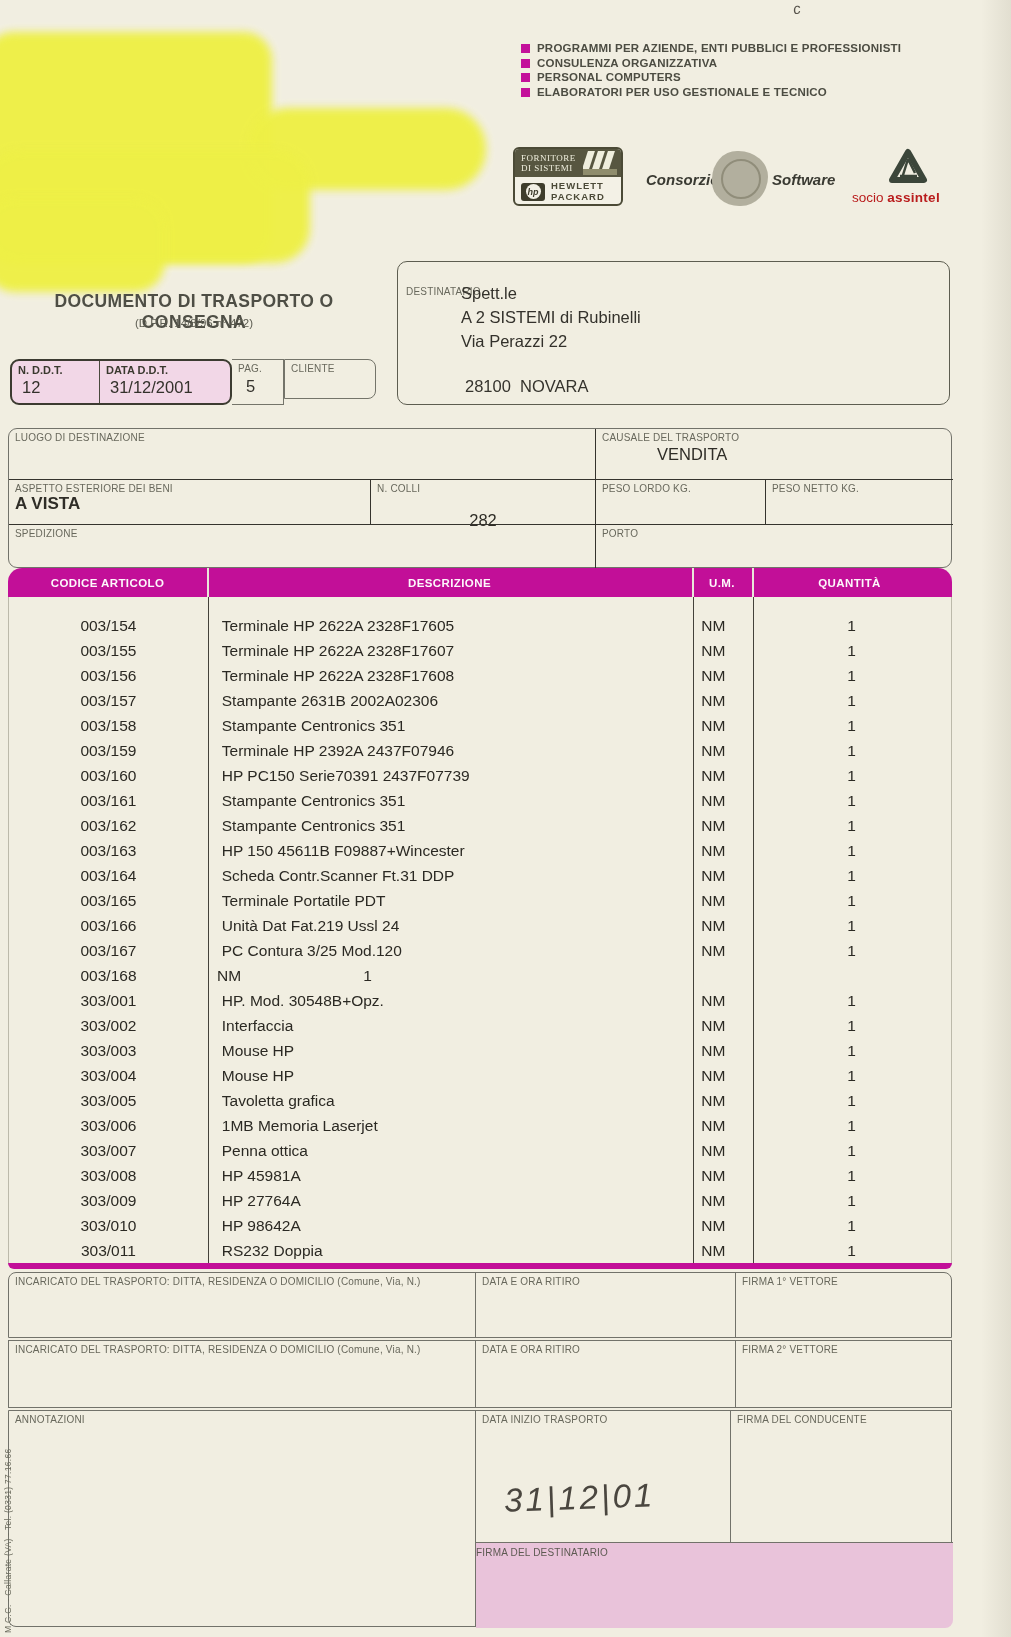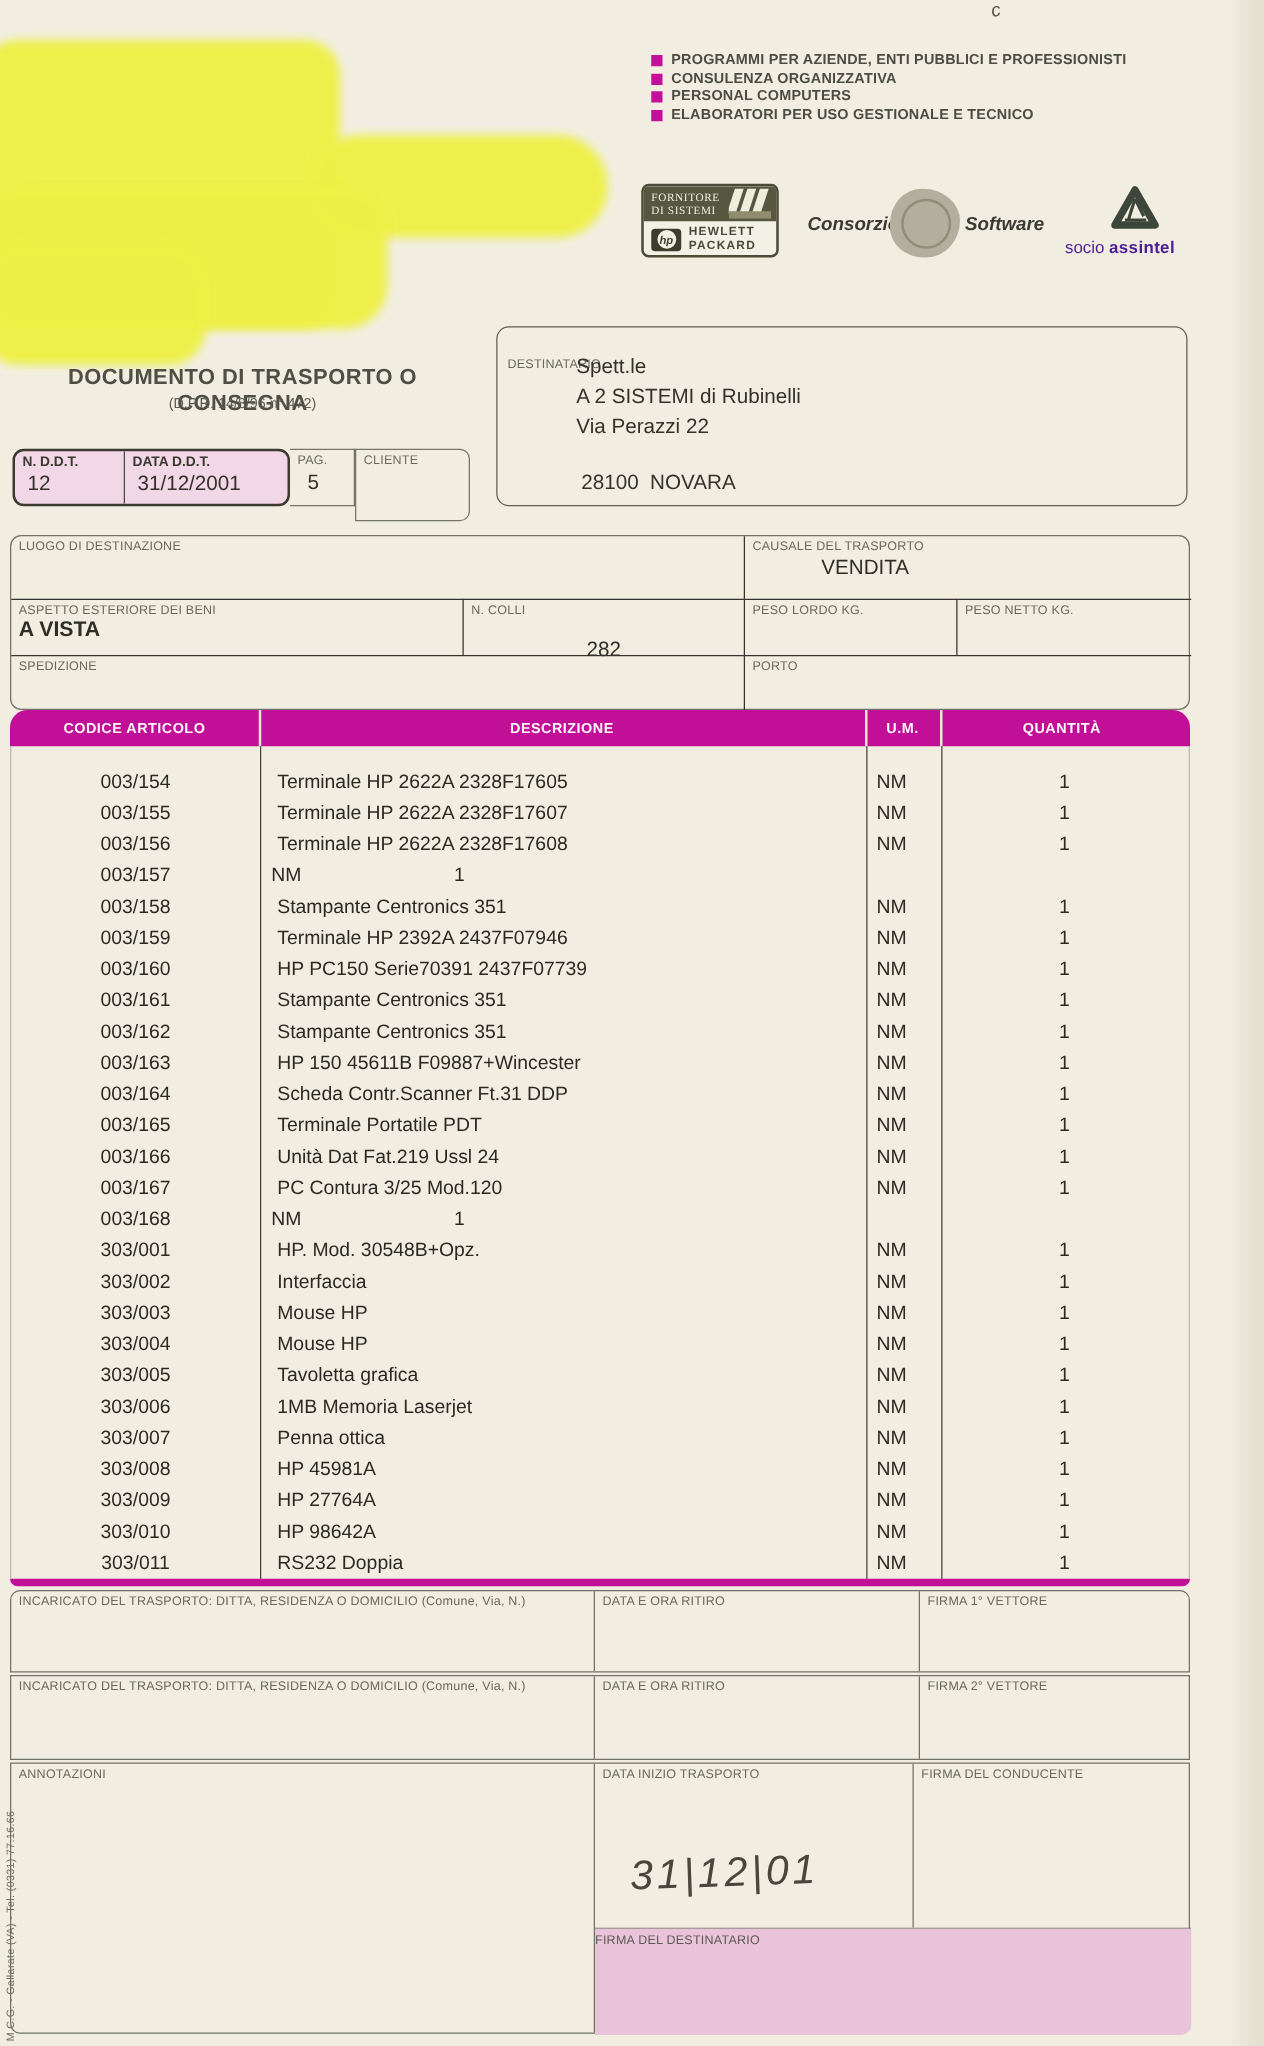--- a/index.html
+++ b/index.html
@@ -46,41 +46,41 @@
   
   .consorzio { left:646px; top:171px; font-size:15px; font-weight:bold; font-style:italic; color:#3a3a32; }
   .seal { left:712px; top:151px; width:56px; height:55px; background:#b2af9e;
           border-radius:46% 54% 50% 50% / 52% 48% 55% 45%; }
   .seal::before { content:""; position:absolute; left:9px; top:8px; width:36px; height:36px;
                   border:2px solid #908d7a; border-radius:50%; }
   .software { left:772px; top:171px; font-size:15px; font-weight:bold; font-style:italic; color:#3a3a32; }
 
   
   .assintel-logo { left:886px; top:147px; }
-  .assintel-text { left:852px; top:190px; font-size:13.5px; color:#4c1d95; }
+  .assintel-text { left:852px; top:190px; font-size:13.5px; color:#b91c1c; }
   .assintel-text b { letter-spacing:.3px; }
 
   .pen-mark { left:793px; top:0px; font-size:15px; color:#56524a; font-style:italic; transform:rotate(-10deg); }
 
   
   .doc-title { left:6px; top:291px; width:376px; text-align:center;
                font-size:17.5px; font-weight:bold; color:#4e4e45; letter-spacing:.4px; }
   .doc-sub { left:6px; top:317px; width:376px; text-align:center; font-size:11.5px; color:#5c5c51; }
 
   
   .ddt-group { left:10px; top:359px; width:222px; height:46px; border:2px solid #3c3b31;
                border-radius:9px; display:flex; overflow:hidden; background:#f2d7e7; }
   .ddt-cell { padding:3px 6px; }
   .ddt-cell.first { width:88px; border-right:1.5px solid #4a493d; }
   .ddt-cell .k { font-size:11px; font-weight:bold; color:#3a392f; }
   .ddt-cell .v { font-size:16.5px; color:#33312b; margin-top:2px; margin-left:4px; }
   .pag-box { left:232px; top:359px; width:52px; height:46px; border:1px solid #74746a;
              border-left:none; padding:3px 6px; }
   .pag-box .v { font-size:16.5px; margin:3px 0 0 8px; }
-  .cliente-box { left:284px; top:359px; width:92px; height:58px; border:1px solid #74746a;
+  .cliente-box { left:284px; top:359px; width:92px; height:40px; border:1px solid #74746a;
                  border-radius:0 8px 8px 0; padding:3px 6px; }
 
   
   .dest-box { left:397px; top:261px; width:553px; height:144px; border:1.5px solid #5d5d50; border-radius:10px; }
   .dest-box .lbl { position:absolute; left:8px; top:4px;margin-top:20px; }
   .dest-line { position:absolute; left:63px; font-size:16.5px; color:#33312b; }
   .dest-city { position:absolute; left:67px; top:115px; font-size:16.5px; white-space:pre; }
 
   
   .grid { left:8px; top:428px; width:944px; height:140px; border:1px solid #72726a; border-radius:9px; }
@@ -285,20 +285,21 @@
 
           <div class="trow">
             <div class="c-code">003/156</div>
             <div class="c-desc">Terminale HP 2622A 2328F17608</div>
             <div class="c-um">NM</div>
             <div class="c-qty">1</div>
           </div>
 
           <div class="trow">
             <div class="c-code">003/157</div>
+            <div class="c-desc">Stampante 2631B 2002A02306</div>
             <div class="c-um">NM</div>
             <div class="c-qty">1</div>
           </div>
 
           <div class="trow">
             <div class="c-code">003/158</div>
             <div class="c-desc">Stampante Centronics 351</div>
             <div class="c-um">NM</div>
             <div class="c-qty">1</div>
           </div>

